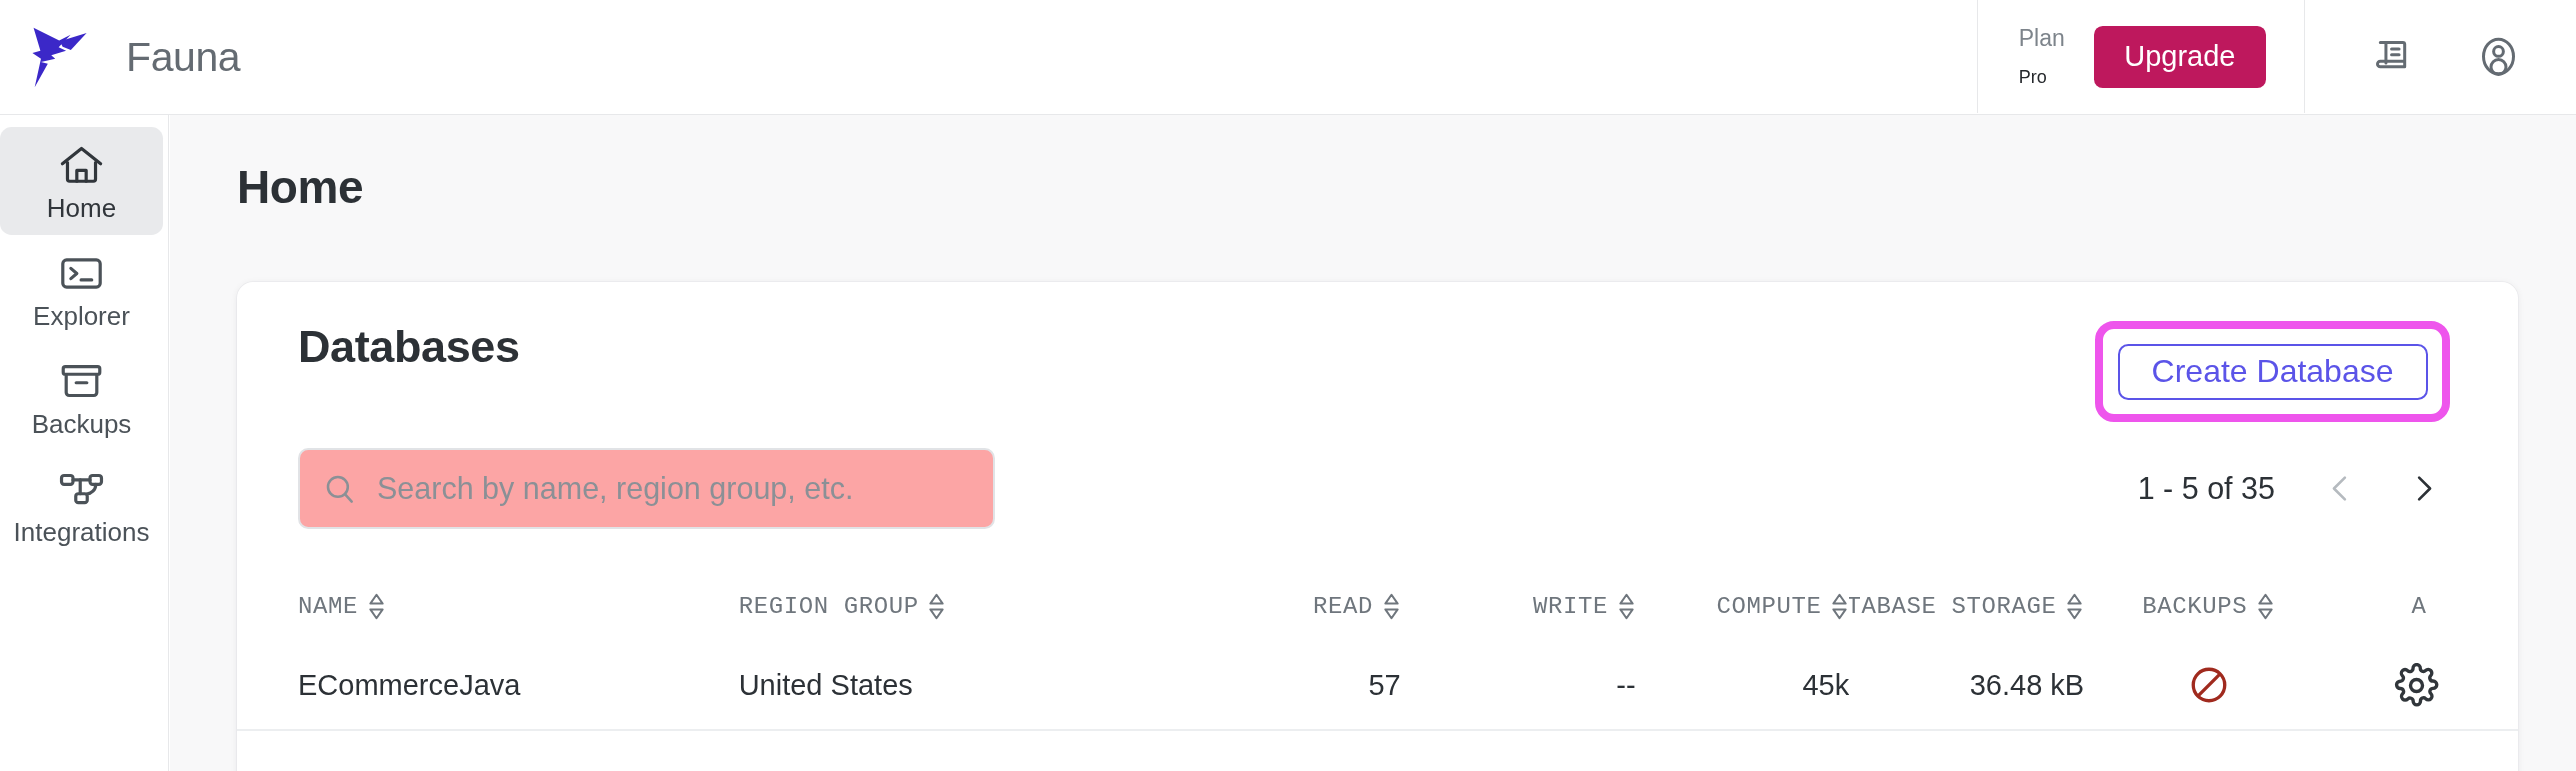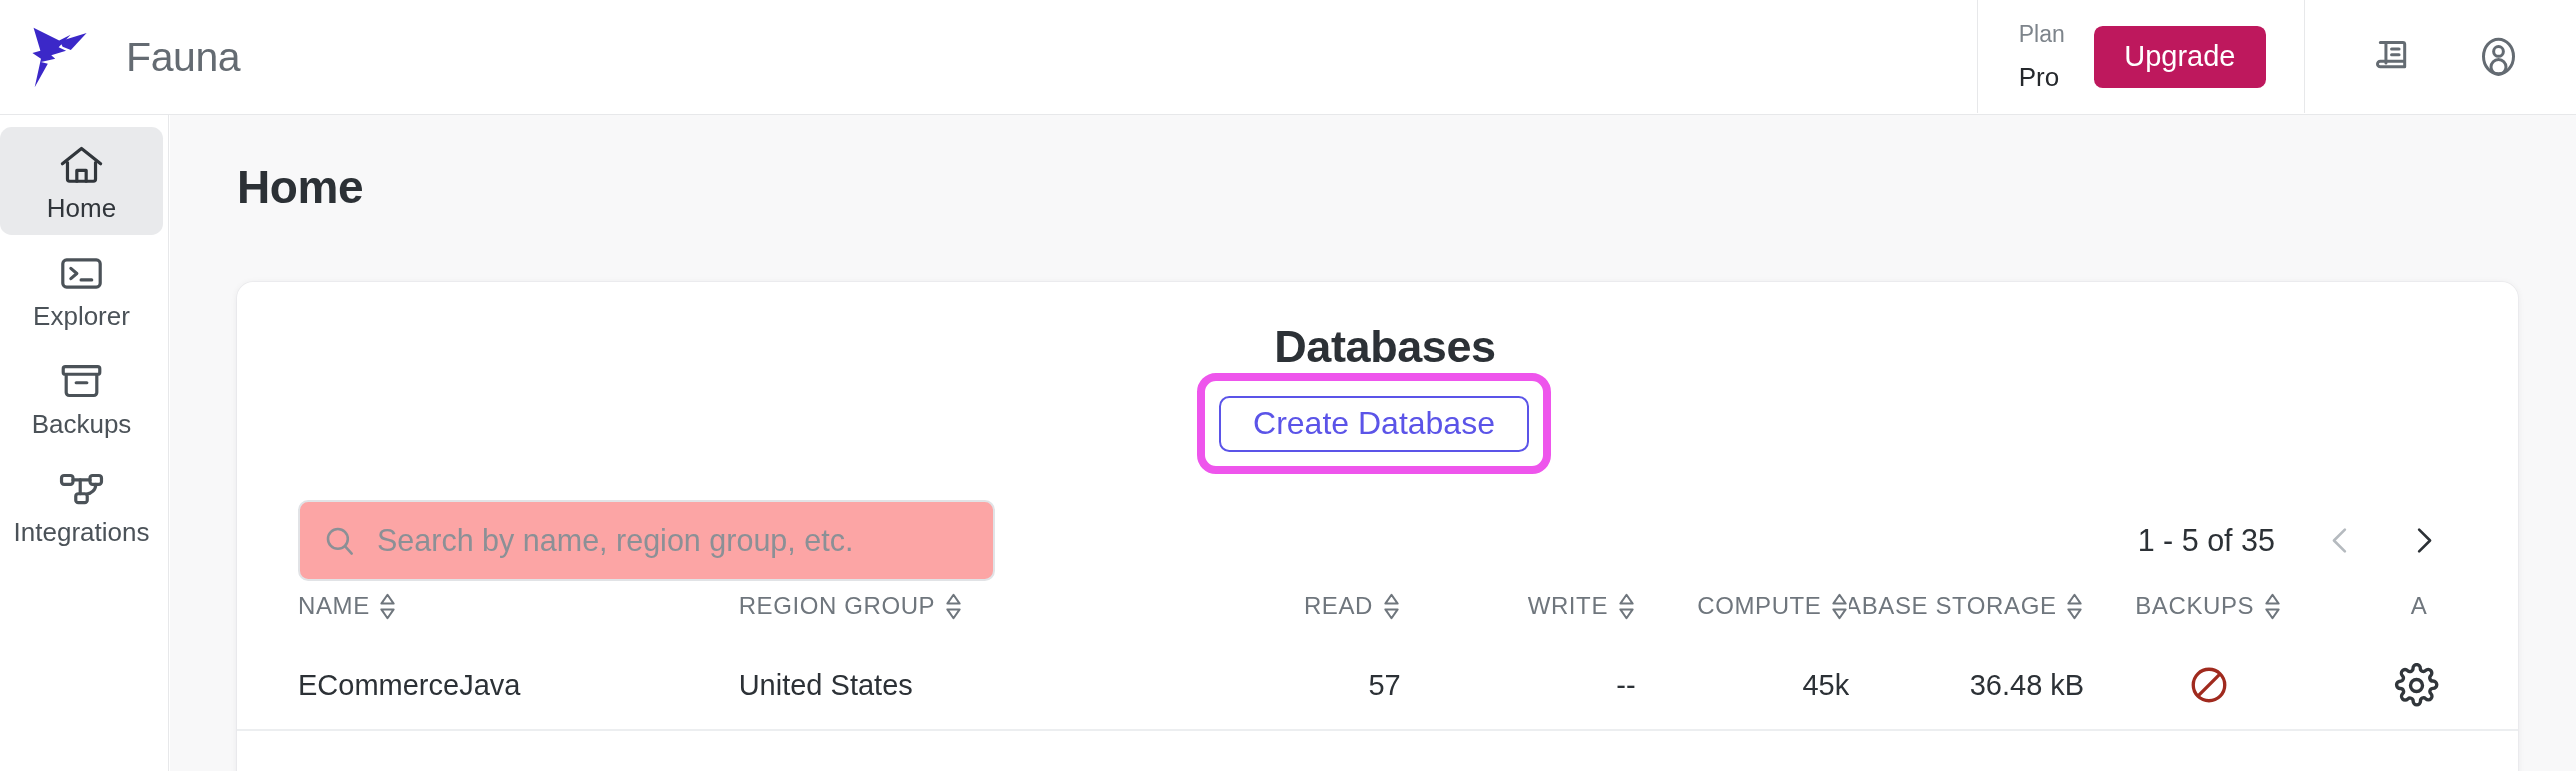--- a/index.html
+++ b/index.html
@@ -47,21 +47,21 @@
     height: 113px;
     display: flex;
     align-items: center;
     gap: 29px;
     padding: 0 38px 0 41px;
     border-left: 1.5px solid #e7e8ea;
     border-right: 1.5px solid #e7e8ea;
   }
   .plan-text { display: flex; flex-direction: column; gap: 18px; }
   .plan-label { font-size: 23px; color: #7d848b; line-height: 1.05; }
-  .plan-value { font-size: 26px; color: #25282c; line-height: 1.05; }
+  .plan-value { font-size: 18px; color: #25282c; line-height: 1.05; }
   .upgrade-btn {
     background: #be185d;
     color: #ffffff;
     border: none;
     border-radius: 8.7px;
     font-family: "Liberation Sans", sans-serif;
     font-size: 29px;
     font-weight: 400;
     padding: 0 30.5px;
     height: 62px;
@@ -132,24 +132,22 @@
     width: 2281px;
     height: 538px;
     background: #ffffff;
     border-radius: 16px;
     box-shadow: 0 1.5px 7.3px rgba(17,24,39,0.07), 0 0 0 0.7px rgba(17,24,39,0.04);
     overflow: hidden;
   }
 
   .card-head {
     display: flex;
-    align-items: center;
     justify-content: space-between;
     padding: 39px 46px 0 61px;
-    flex-direction: column;
   }
   .card-title {
     font-size: 45px;
     color: #2c3136;
     font-weight: 700;
     letter-spacing: -0.4px;
   }
 
   .create-db-wrap {
     position: relative;
@@ -212,21 +210,21 @@
     position: absolute;
     left: 0; top: 289px;
     width: 2281px;
   }
   .row {
     display: flex;
     align-items: center;
     width: 2281px;
     padding-left: 61px;
   }
-  .hrow { height: 70px; }
+  .hrow { height: 70px; font-family: Liberation Mono, monospace; }
   .drow { height: 90px; border-bottom: 2.2px solid #eceef0; }
   .c {
     font-size: 29px;
     color: #2c3136;
     white-space: nowrap;
     overflow: hidden;
   }
   .hc {
     font-size: 24px;
     color: #6f767d;

